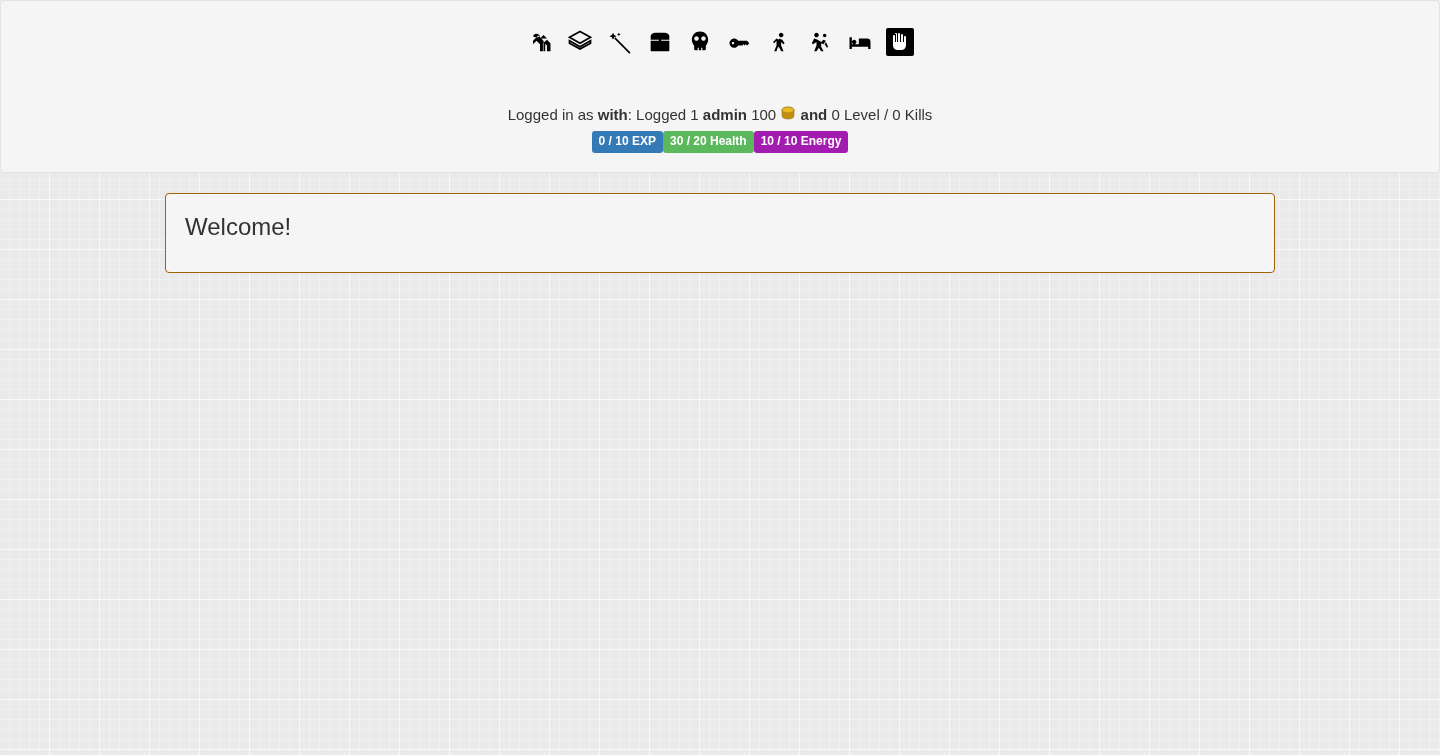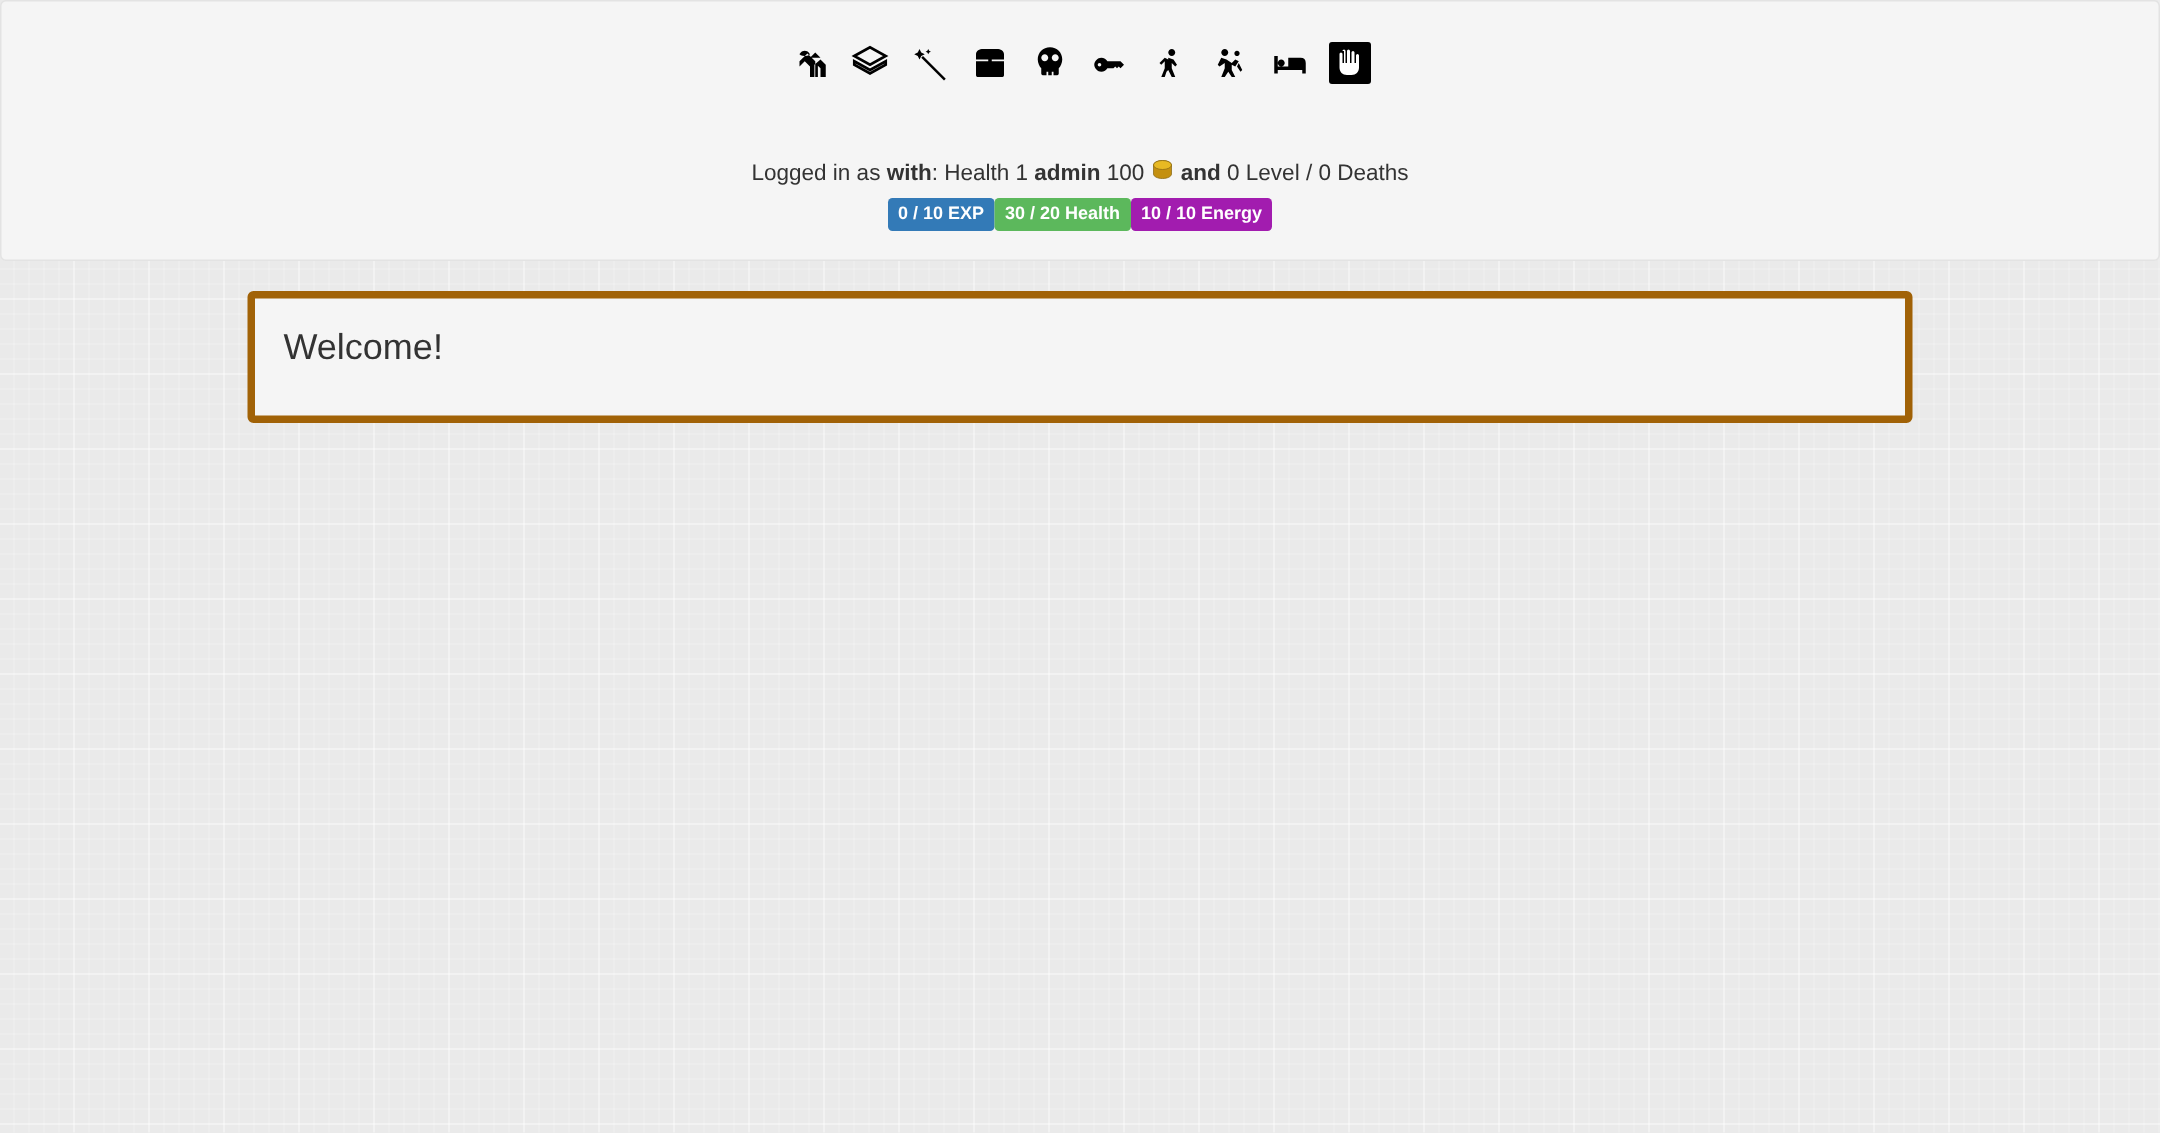--- a/index.html
+++ b/index.html
@@ -77,21 +77,21 @@
     .badge-exp { background-color: #337ab7; }
     .badge-health { background-color: #5cb85c; }
     .badge-energy { background-color: #a21caf; }
     .container {
       width: 1140px;
       margin: 0 auto;
       padding: 0 15px;
     }
     .panel {
       background: #f5f5f5;
-      border: 5px solid #a16207;
+      border: 1px solid #a16207;
       border-radius: 4px;
       padding: 19px;
       margin-top: 3px;
     }
     .panel h2 {
       font-size: 24px;
       font-weight: 500;
       color: #333;
       margin-bottom: 12px;
     }
@@ -153,27 +153,27 @@
         </svg>
     </a>
     <a class="nav-icon inverted">
       <svg viewBox="0 0 24 24">
           <path d="M8 4v8H7V6c0-.5-.5-1-1-1s-1 .5-1 1v9c0 3 2 5 5 5h3c3 0 5-2 5-5V7c0-.5-.5-1-1-1s-1 .5-1 1v5h-1V5c0-.5-.5-1-1-1s-1 .5-1 1v7h-1V4c0-.5-.5-1-1-1s-1 .5-1 1v8H9V4c0-.5-.5-1-1-1s-1 .5-1 1z"></path>
         </svg>
     </a>
   </div>
 
   <div class="status-line">
-    <span>Logged in as </span><b>with</b><span>: Health </span><span>1</span><b> admin </b><span>100</span>
+    <span>Logged in as </span><b>with</b><span>: Logged </span><span>1</span><b> admin </b><span>100</span>
     <svg class="coin-inline" viewBox="0 0 16 16">
       <ellipse cx="8" cy="4" rx="6" ry="3" fill="#d4a017" stroke="#8b6914" stroke-width="0.5"></ellipse>
       <path d="M2 4v6c0 1.7 2.7 3 6 3s6-1.3 6-3V4" fill="#c49010" stroke="#8b6914" stroke-width="0.5"></path>
       <ellipse cx="8" cy="4" rx="6" ry="3" fill="#e8b923" stroke="#8b6914" stroke-width="0.5"></ellipse>
     </svg>
-    <b> and </b><span>0</span><span> Level / </span><span>0</span><span> Deaths</span>
+    <b> and </b><span>0</span><span> Level / </span><span>0</span><span> Kills</span>
   </div>
 
   <div class="badges">
     <span class="badge badge-exp">0 / 10 EXP</span>
     <span class="badge badge-health">30 / 20 Health</span>
     <span class="badge badge-energy">10 / 10 Energy</span>
   </div>
 </div>
 
 <div class="container">

